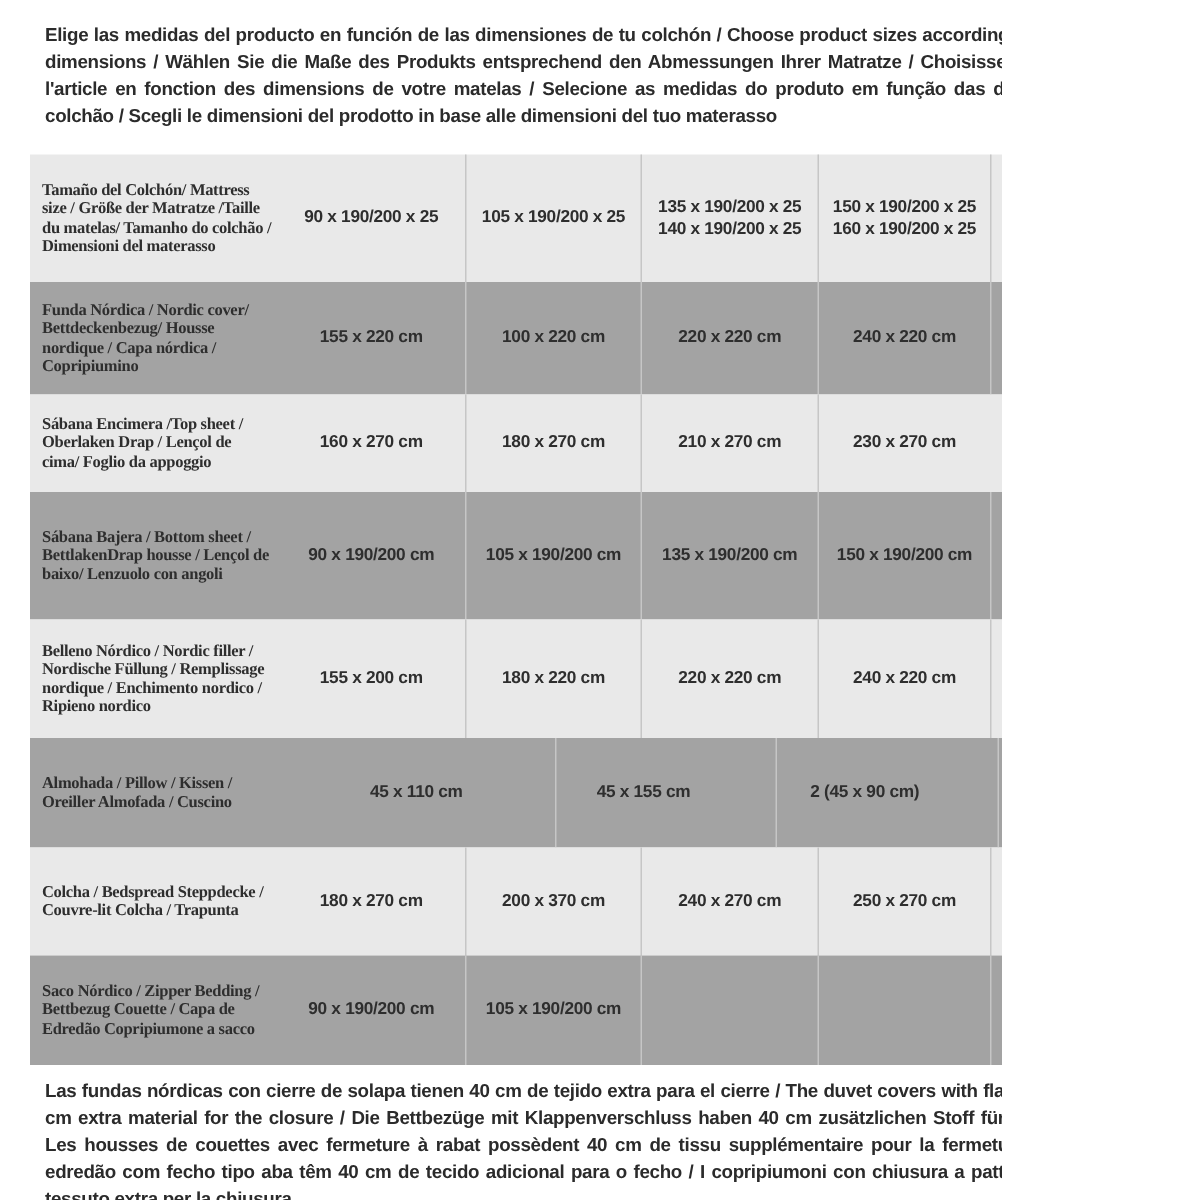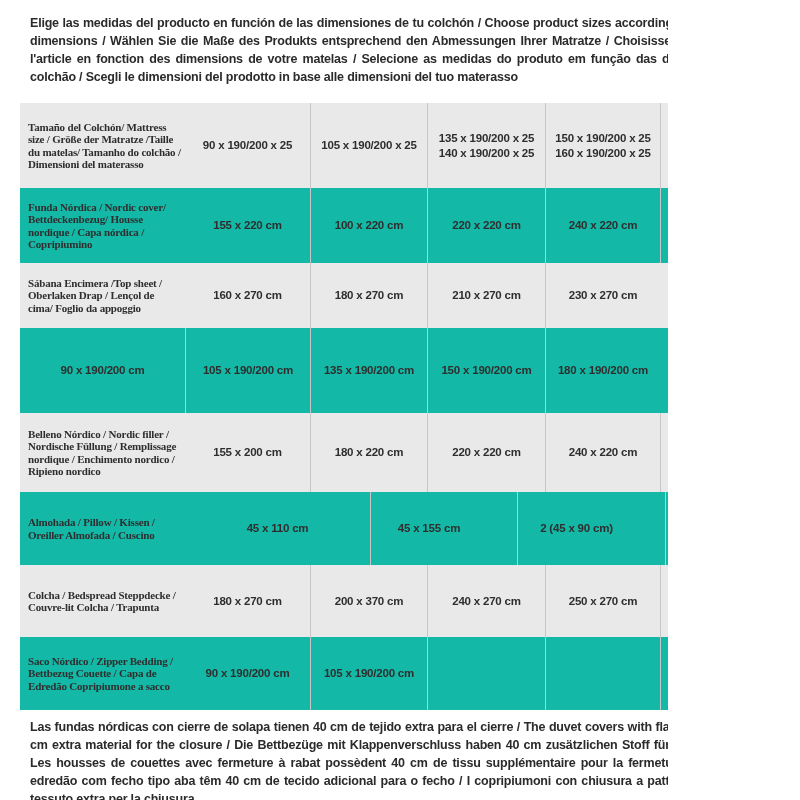--- a/index.html
+++ b/index.html
@@ -32,21 +32,21 @@
     width: 770px;
     display: flex;
     flex-direction: column;
   }
   .trow {
     display: grid;
     grid-template-columns: 165px 125px 117px 118px 115px 130px;
     width: 770px;
   }
   .trow.shaded { background: #e9e9e9; }
-  .trow.plain  { background: #14b8a6; }
+  .trow.plain  { background: #a3a3a3; }
   .cell-label {
     display: flex;
     align-items: center;
     padding: 6px 4px 6px 8px;
     font-size: 11px;
     font-weight: 700;
     line-height: 12.5px;
     letter-spacing: -0.2px;
     color: #2e2e2e;
     text-align: left;
@@ -134,20 +134,21 @@
           <span>180 x 270 cm</span>
         </div>
         <div class="cell-value bordered">
           <span>210 x 270 cm</span>
         </div>
         <div class="cell-value bordered">
           <span>230 x 270 cm</span>
         </div>
       </div>
       <div class="trow plain" style="min-height: 85px;">
+        <div class="cell-label">Sábana Bajera / Bottom sheet / BettlakenDrap housse / Lençol de baixo/ Lenzuolo con angoli</div>
         <div class="cell-value">
           <span>90 x 190/200 cm</span>
         </div>
         <div class="cell-value bordered">
           <span>105 x 190/200 cm</span>
         </div>
         <div class="cell-value bordered">
           <span>135 x 190/200 cm</span>
         </div>
         <div class="cell-value bordered">

